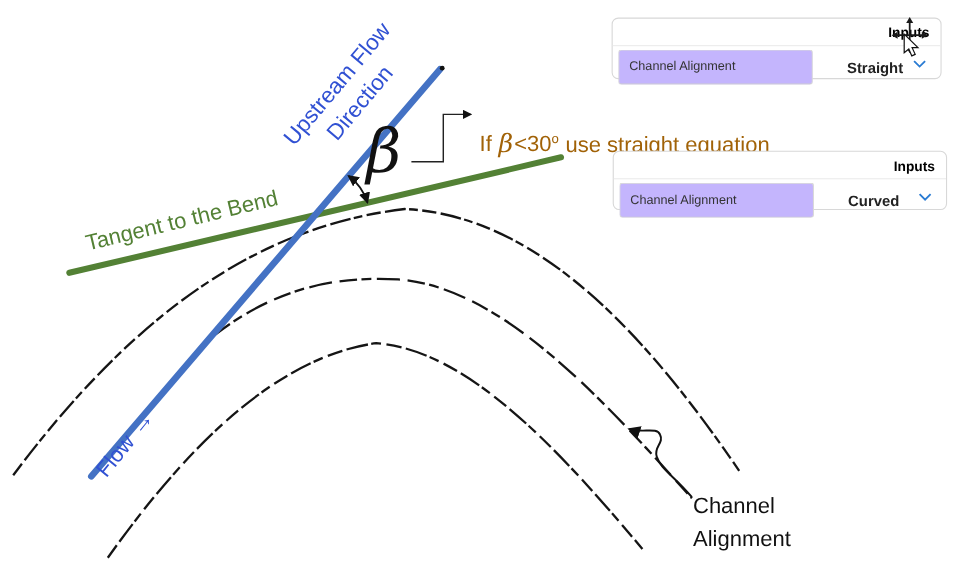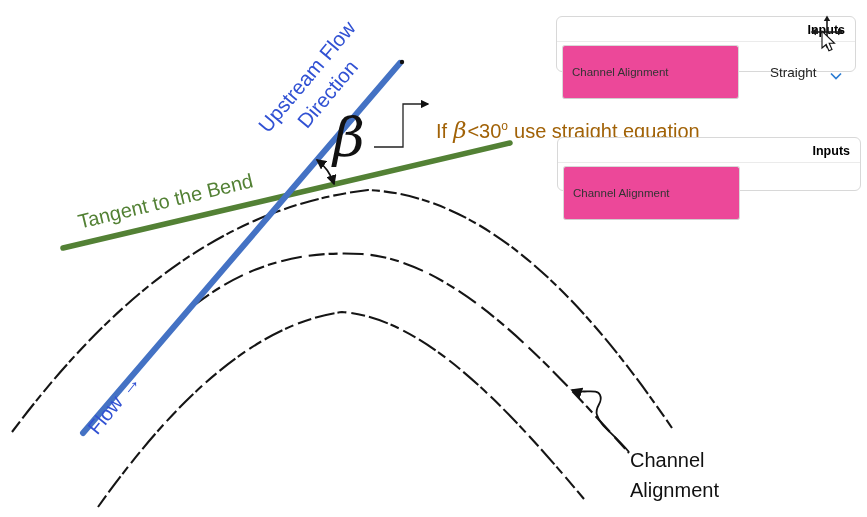--- a/index.html
+++ b/index.html
@@ -43,25 +43,25 @@
     border-radius:6px;box-sizing:border-box;
   }
   .panel .hdr{
     font-size:12.5px;font-weight:700;color:#000;padding:6px 10px 4px 9px;
     border-bottom:1px solid #ebebeb;
     text-align:right;
   }
   .panel .row{display:flex;align-items:center;margin-top:3px;}
   .panel .cell-label{
     margin-left:5px;width:157px;border:1px solid #d9d9d9;border-radius:3px;
-    background:#ec4899;padding:20px 9px;font-size:11.5px;color:#333;
+    background:#c4b5fd;padding:9px 9px;font-size:11.5px;color:#333;
     border-bottom-color:#cfcfcf;
   }
   .panel .cell-value{
-    flex:1;display:flex;align-items:flex-end;cursor:default;
+    flex:1;display:flex;align-items:flex-start;cursor:default;font-weight:bold;
   }
   .panel .val-text{margin-left:31px;font-size:13.5px;color:#222;}
   .panel .chev{margin-left:auto;margin-right:13px;display:flex;align-items:center;}
 </style>
 </head>
 <body>
 
 <div id="stage">
 
   <svg class="layer" width="867" height="517" viewBox="0 0 867 517">
@@ -123,20 +123,28 @@
           </svg>
         </span>
       </div>
     </div>
   </div>
 
   <div class="panel" style="left:557px;top:137px;width:304px;height:54px;">
     <div class="hdr">Inputs</div>
     <div class="row">
       <div class="cell-label">Channel Alignment</div>
+      <div class="cell-value">
+        <span class="val-text">Curved</span>
+        <span class="chev">
+          <svg width="12" height="8" viewBox="0 0 12 8">
+            <polyline points="1,1.5 6,6.5 11,1.5" fill="none" stroke="#2b7cd3" stroke-width="1.7"></polyline>
+          </svg>
+        </span>
+      </div>
     </div>
   </div>
 
   <svg class="abs" style="left:810px;top:14px;z-index:4;" width="44" height="50" viewBox="0 0 44 50">
     <g stroke="#1a1a1a" stroke-width="1.6" fill="#1a1a1a">
       <line x1="17" y1="6" x2="17" y2="30"></line>
       <line x1="5" y1="18" x2="29" y2="18"></line>
       <path d="M13.8,7 L17,1.5 L20.2,7 Z" stroke="none"></path>
       <path d="M13.8,29 L17,34.5 L20.2,29 Z" stroke="none"></path>
       <path d="M6,14.8 L0.5,18 L6,21.2 Z" stroke="none"></path>

